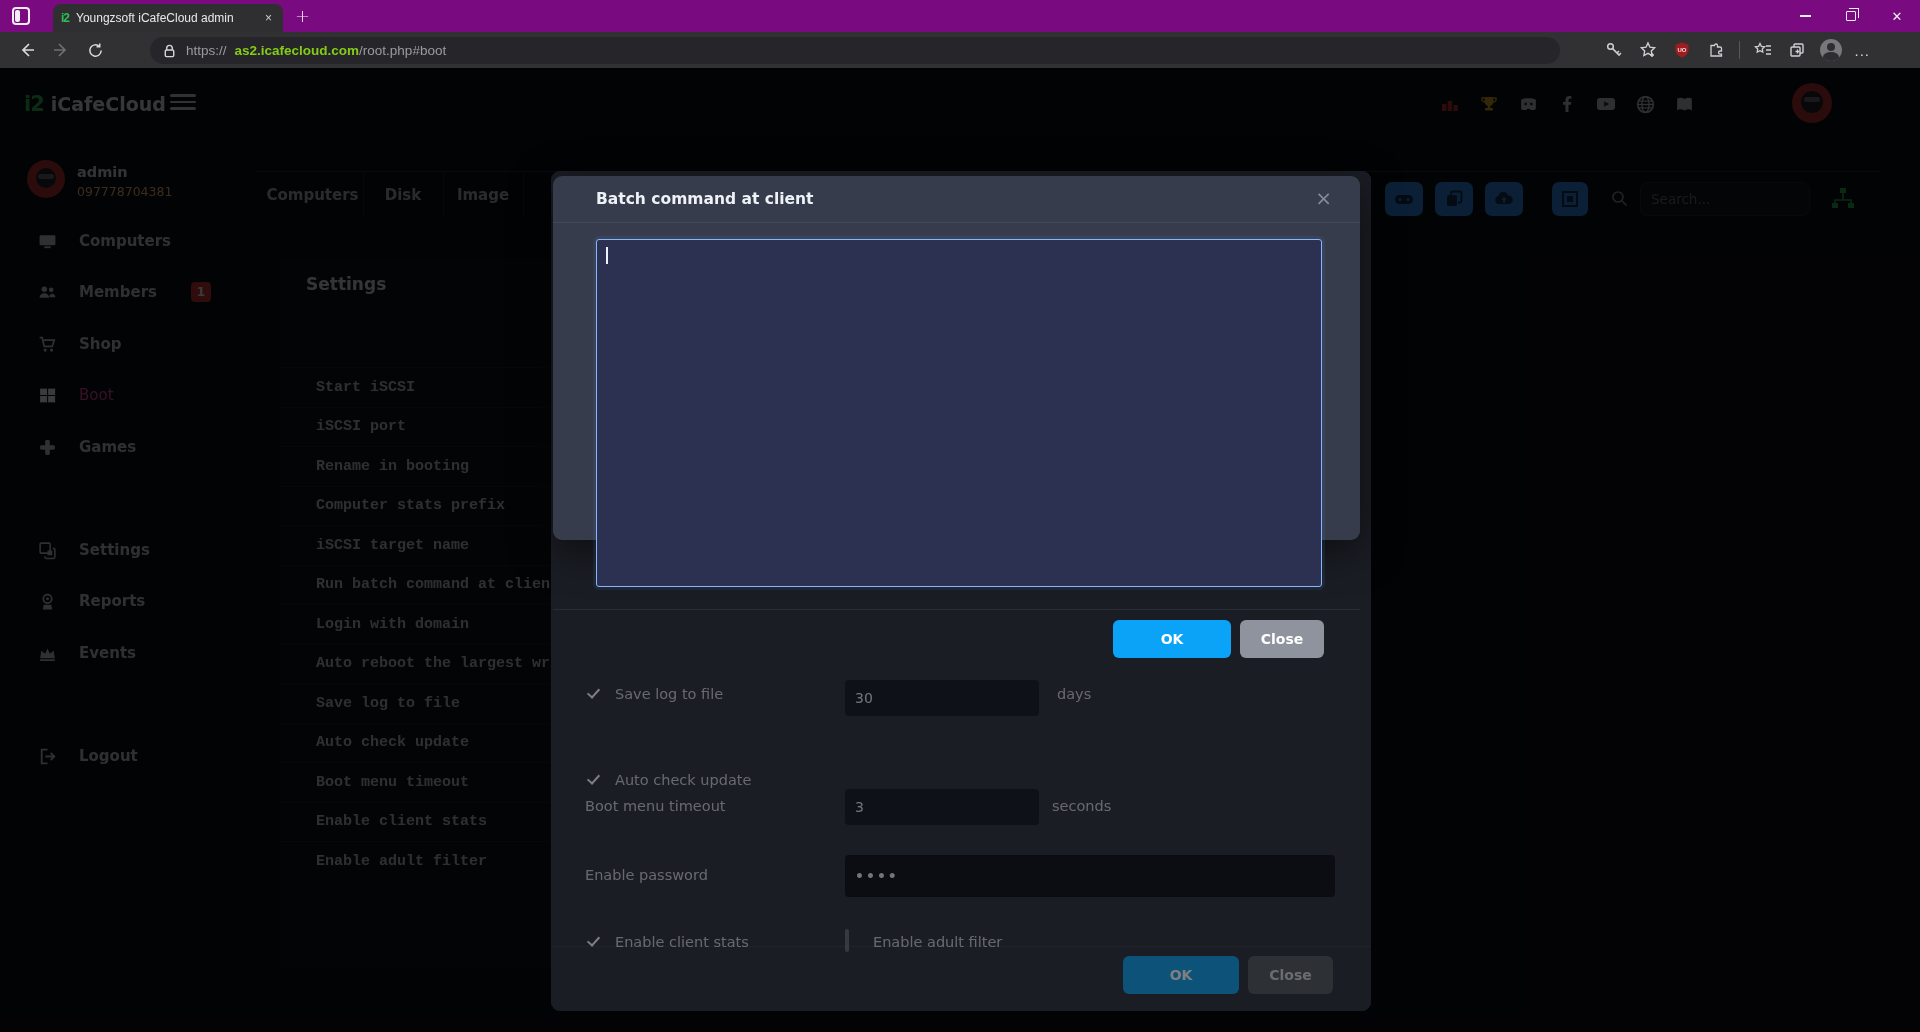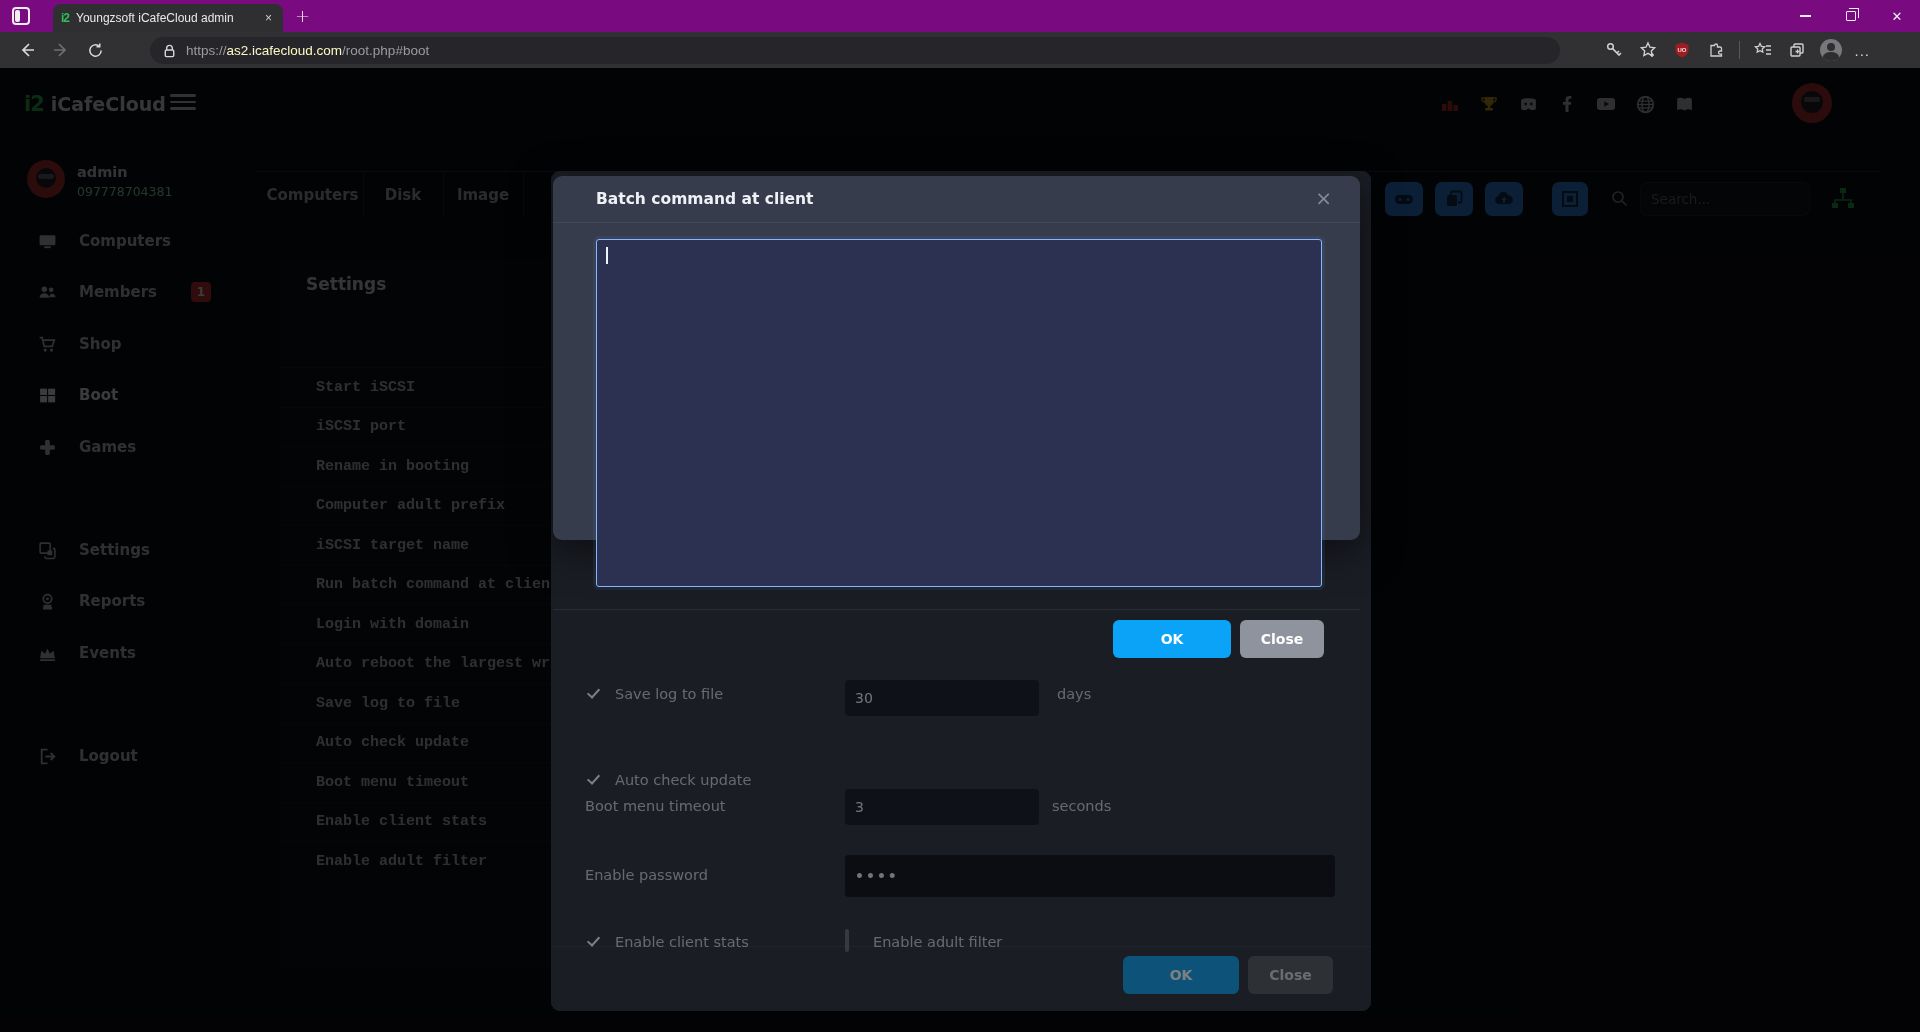--- a/index.html
+++ b/index.html
@@ -20,21 +20,21 @@
   .win-btn { width:46px; height:32px; display:flex; align-items:center; justify-content:center; color:#f4eef5; font-size:13px; }
   .restore-glyph { width:10px; height:10px; border:1.4px solid #f4eef5; border-radius:1px; position:relative; }
   .restore-glyph::after { content:""; position:absolute; left:2px; top:-4px; width:9px; height:9px; border-top:1.4px solid #f4eef5; border-right:1.4px solid #f4eef5; }
   .min-glyph { width:11px; height:1.6px; background:#f4eef5; }
 
   .toolbar { position:absolute; left:0; top:32px; width:1920px; height:36px; background:#313134; display:flex; align-items:center; font-family:"Liberation Sans",sans-serif; }
   .nav-btn { width:34px; height:30px; display:flex; align-items:center; justify-content:center; }
   .nav-btn svg { display:block; }
   .urlbar { position:absolute; left:150px; top:5px; width:1410px; height:27px; background:#26262a; border-radius:14px; display:flex; align-items:center; padding:0 12px; gap:9px; }
   .url-text { font-size:13.5px; color:#9a9aa0; white-space:nowrap; }
-  .url-text b { color:#fef9c3; font-weight:normal; }
+  .url-text b { color:#84cc16; font-weight:bold;margin-left:8px; }
   .tb-right { position:absolute; right:50px; top:0; height:36px; display:flex; align-items:center; gap:12px; }
   .tb-ic { width:22px; height:22px; display:flex; align-items:center; justify-content:center; }
   .tb-sep { width:1px; height:18px; background:#58585c; }
   .profile-dot { width:22px; height:22px; border-radius:50%; background:#77777c; position:relative; overflow:hidden; }
   .profile-dot::before { content:""; position:absolute; left:7px; top:4px; width:8px; height:8px; border-radius:50%; background:#2e2e30; }
   .profile-dot::after { content:""; position:absolute; left:3px; top:13px; width:16px; height:10px; border-radius:50% 50% 0 0; background:#2e2e30; }
   .dots { color:#d6d6da; font-size:15px; letter-spacing:1px; }
 
   
   .page { position:absolute; left:0; top:68px; width:1920px; height:964px; background:#0c0f15; z-index:1; }
@@ -50,35 +50,35 @@
   .hic { width:24px; height:24px; display:flex; align-items:center; justify-content:center; }
   .ninja { position:absolute; left:1792px; top:15px; width:40px; height:40px; border-radius:50%; background:#b93030; overflow:hidden; }
   .ninja::before { content:""; position:absolute; left:9px; top:8px; width:22px; height:22px; border-radius:50%; background:#26262c; }
   .ninja::after { content:""; position:absolute; left:12px; top:14px; width:16px; height:5px; border-radius:3px; background:#6e6e76; }
 
   .user-chip { position:absolute; left:27px; top:92px; }
   .chip-avatar { position:absolute; left:0; top:0; width:38px; height:38px; border-radius:50%; background:#b93030; overflow:hidden; }
   .chip-avatar::before { content:""; position:absolute; left:9px; top:8px; width:20px; height:20px; border-radius:50%; background:#26262c; }
   .chip-avatar::after { content:""; position:absolute; left:11px; top:14px; width:16px; height:5px; border-radius:3px; background:#6e6e76; }
   .chip-name { position:absolute; left:50px; top:4px; color:#dde0e6; font-size:14.5px; font-weight:bold; }
-  .chip-phone { position:absolute; left:50px; top:24px; color:#86efac; font-size:12.5px; }
+  .chip-phone { position:absolute; left:50px; top:24px; color:#fdba74; font-size:12.5px; }
 
   .tabs-row { position:absolute; left:255px; top:103px; width:1625px; height:45px; border-top:1px solid #262b35; }
   .ptab { position:absolute; top:0; height:45px; display:flex; align-items:center; justify-content:center; color:#b6bbc4; font-size:15px; font-weight:600; }
   .ptab-sep { position:absolute; top:0; width:1px; height:45px; background:#22262e; }
 
   .act-btn { position:absolute; width:38px; height:34px; background:#2f87e8; border-radius:7px; display:flex; align-items:center; justify-content:center; }
   .search-wrap { position:absolute; left:1640px; top:114px; width:170px; height:34px; background:#141821; border:1px solid #242a36; border-radius:7px; display:flex; align-items:center; padding:0 10px; }
   .search-wrap input { background:transparent; border:none; outline:none; color:#cfd3da; font-size:13.5px; width:100%; font-family:inherit; }
   .search-wrap input::placeholder { color:#6a7078; }
   .search-glyph { position:absolute; left:1610px; top:121px; }
   .net-ic { position:absolute; left:1830px; top:118px; }
 
   .sidebar-item { position:absolute; left:0; width:230px; height:36px; display:flex; align-items:center; gap:22px; padding-left:38px; color:#c9cdd5; font-size:15px; font-weight:600; }
-  .sidebar-item.active { color:#ffffff; font-weight:bold; }
+  .sidebar-item.active { color:#ec4899; font-weight:normal; }
   .sidebar-item svg { flex:0 0 auto; }
   .badge { display:inline-block; margin-left:12px; min-width:20px; height:20px; border-radius:4px; background:#d23434; color:#fff; font-size:12px; font-weight:bold; text-align:center; line-height:20px; padding:0 4px; }
 
   .settings-card { position:absolute; left:280px; top:190px; width:271px; height:710px; background:#10141c; overflow:hidden; }
   .sc-title { position:absolute; left:26px; top:16px; color:#e3e6ea; font-size:17px; font-weight:bold; }
   .sc-list { position:absolute; left:0; top:109px; width:271px;font-family:Liberation Mono, monospace; }
   .sc-row { height:39.5px; border-top:1px solid rgba(255,255,255,0.06); display:flex; align-items:center; padding-left:36px; color:#c6cad2; font-size:15px; font-weight:600; white-space:nowrap; overflow:hidden; }
 
   
   .dialog-behind { position:absolute; left:551px; top:171px; width:820px; height:840px; background:#343a48; border-radius:9px; z-index:10; }
@@ -387,21 +387,21 @@
         </svg>
       <span>Logout</span>
     </div>
 
     <div class="settings-card">
       <div class="sc-title">Settings</div>
       <div class="sc-list">
         <div class="sc-row">Start iSCSI</div>
         <div class="sc-row">iSCSI port</div>
         <div class="sc-row">Rename in booting</div>
-        <div class="sc-row">Computer adult prefix</div>
+        <div class="sc-row">Computer stats prefix</div>
         <div class="sc-row">iSCSI target name</div>
         <div class="sc-row">Run batch command at client</div>
         <div class="sc-row">Login with domain</div>
         <div class="sc-row">Auto reboot the largest write-back d</div>
         <div class="sc-row">Save log to file</div>
         <div class="sc-row">Auto check update</div>
         <div class="sc-row">Boot menu timeout</div>
         <div class="sc-row">Enable client stats</div>
         <div class="sc-row">Enable adult filter</div>
       </div>

